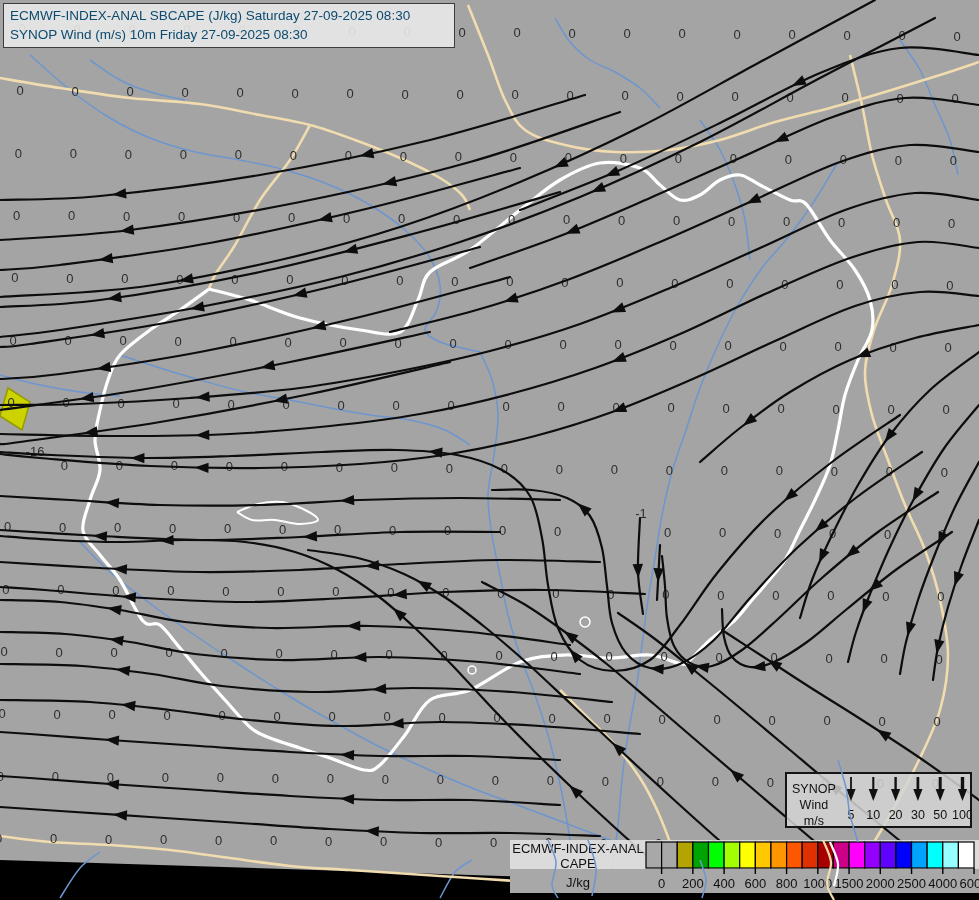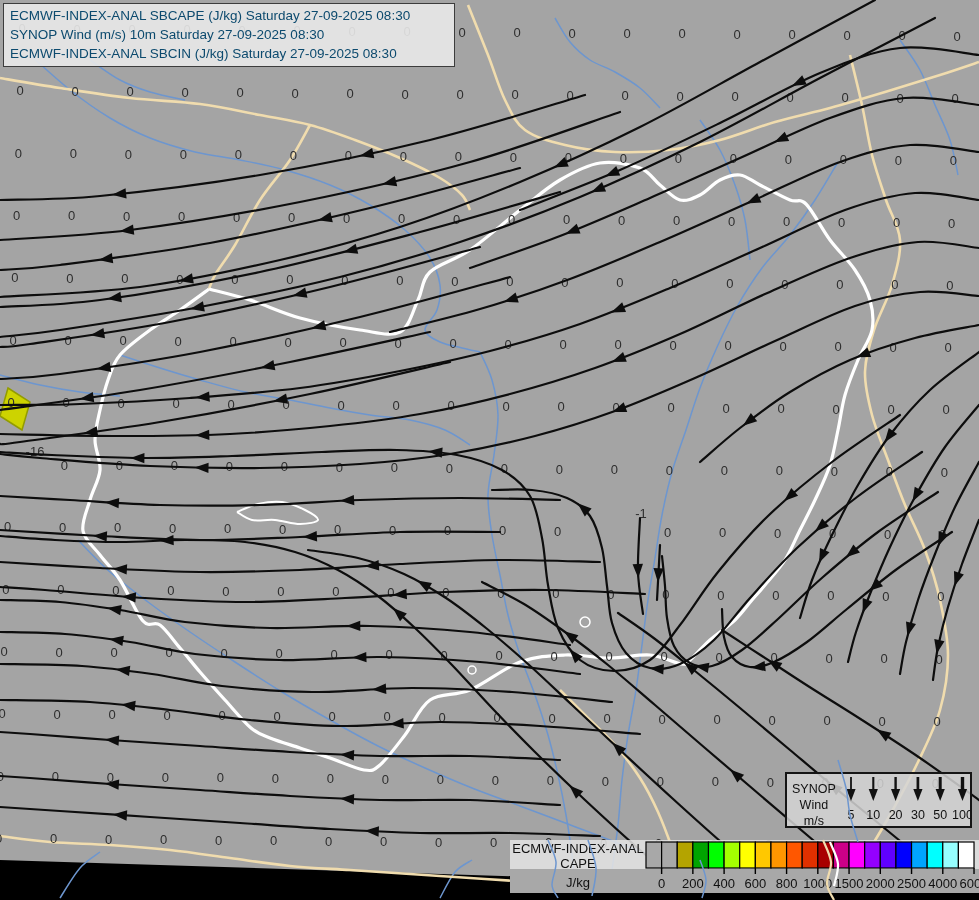--- a/index.html
+++ b/index.html
@@ -440,22 +440,21 @@
         <polygon points="7,0 -7,5.2 -7,-5.2" fill="#0d0d0d" stroke="none" transform="translate(371.9,565.7) rotate(176.2)"></polygon>
         <polygon points="7,0 -7,5.2 -7,-5.2" fill="#0d0d0d" stroke="none" transform="translate(119.9,569.0) rotate(-177.0)"></polygon>
         <path d="M645,594C628.3,593.3 578.3,590.3 545,590C511.7,589.7 478.3,590.7 445,592C411.7,593.3 378.3,596.3 345,598C311.7,599.7 278.3,602.0 245,602C211.7,602.0 178.3,600.0 145,598C111.7,596.0 69.2,591.8 45,590C20.8,588.2 7.5,587.5 0,587"></path>
         <polygon points="7,0 -7,5.2 -7,-5.2" fill="#0d0d0d" stroke="none" transform="translate(399.7,594.5) rotate(176.2)"></polygon>
         <polygon points="7,0 -7,5.2 -7,-5.2" fill="#0d0d0d" stroke="none" transform="translate(128.8,596.9) rotate(-175.8)"></polygon>
       </g>
     </svg>
 
   <div id="header-box">
     <div class="hline">ECMWF-INDEX-ANAL SBCAPE (J/kg) Saturday 27-09-2025 08:30</div>
-    <div class="hline">SYNOP Wind (m/s) 10m Saturday 27-09-2025 08:30</div>
-    <div class="hline">ECMWF-INDEX-ANAL SBCIN (J/kg) Saturday 27-09-2025 08:30</div>
+    <div class="hline">SYNOP Wind (m/s) 10m Friday 27-09-2025 08:30</div>
   </div>
 
   <div id="synop-box">
     <div id="synop-title">
       <div>SYNOP</div>
       <div>Wind</div>
       <div>m/s</div>
     </div>
     <svg id="synop-arrows" width="130" height="50">
         <line x1="10" y1="3" x2="10" y2="17" stroke="#111" stroke-width="1.8"></line>

